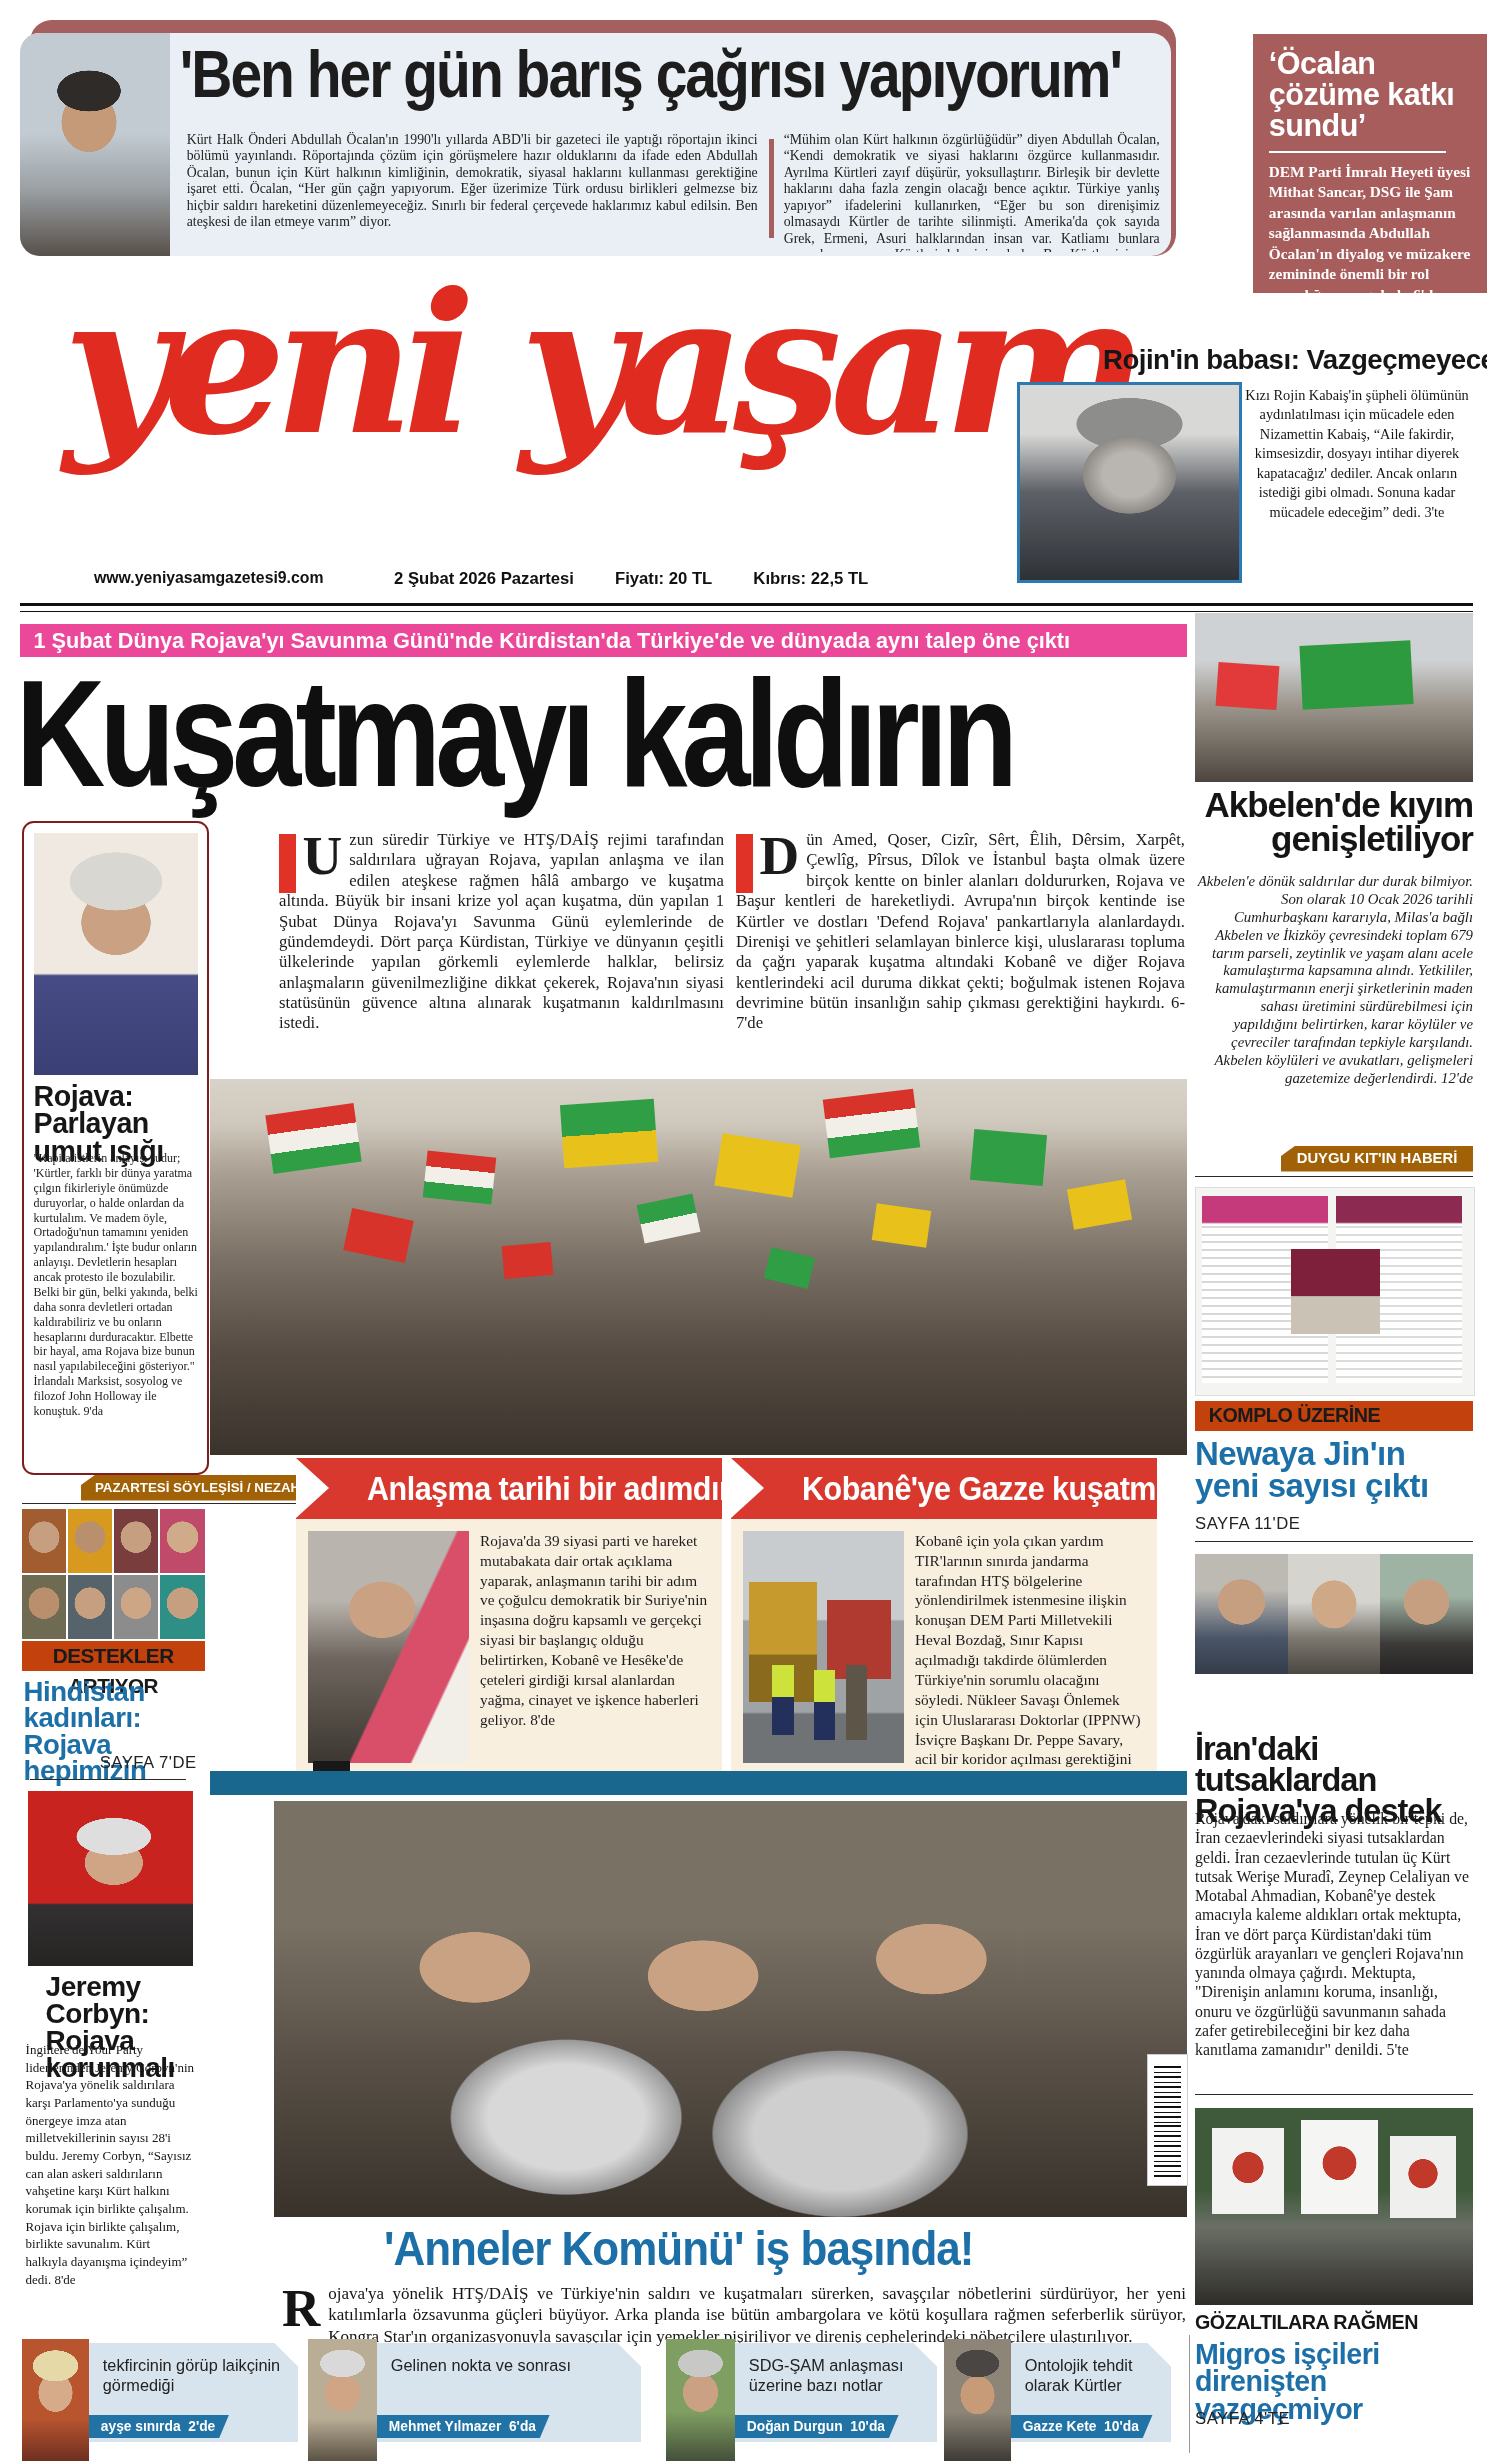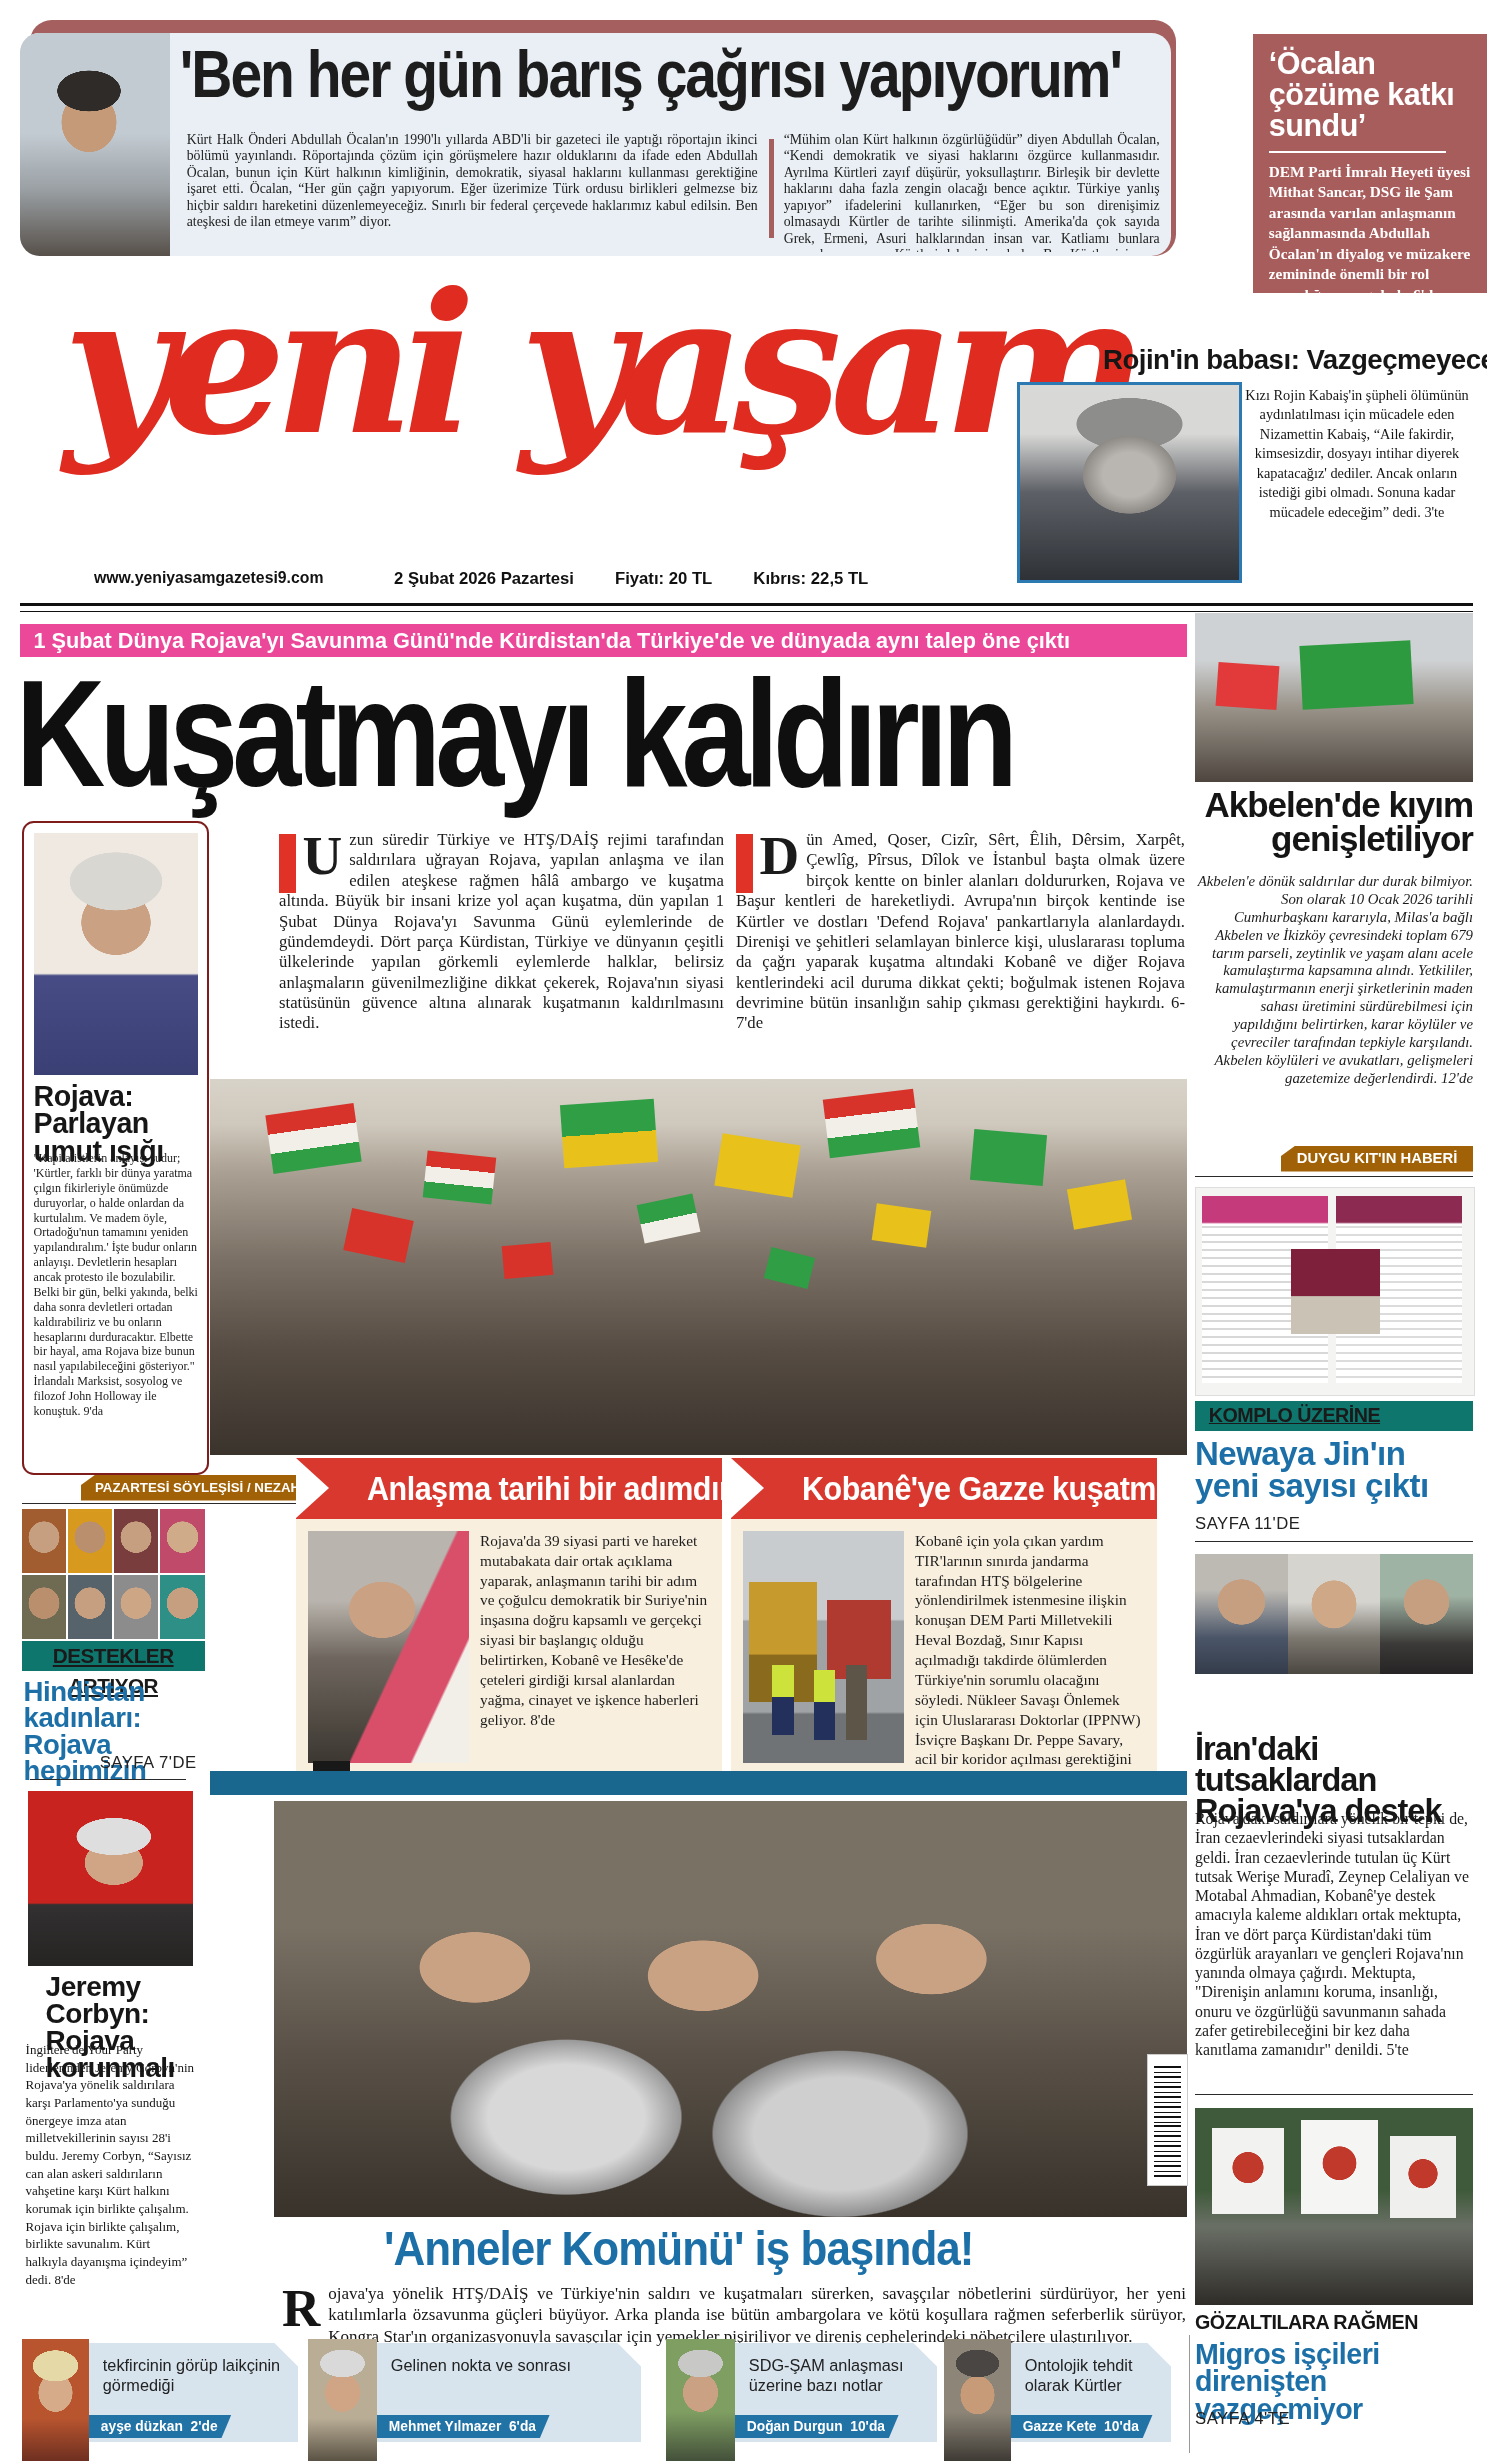--- a/index.html
+++ b/index.html
@@ -48,21 +48,21 @@
      border-top:30.5px solid transparent;border-bottom:30.5px solid transparent;border-left:33px solid #fff;}
   .creambox{background:#f8efdf;}
   .creambox .txt{font-family:"Liberation Serif",serif;font-size:15.3px;line-height:1.3;color:#1d1d1d;}
   .tealbar{background:#19678e;}
   
   .rc-title{font-size:35px;letter-spacing:-1px;}
   .rc-body-i{font-family:"Liberation Serif",serif;font-style:italic;font-size:14.8px;line-height:1.21;color:#1c1c1c;}
   .rc-body{font-family:"Liberation Serif",serif;font-size:15.8px;line-height:1.22;color:#1c1c1c;}
   .bluetag{background:#a16207;color:#fff;font-weight:700;font-size:14.8px;line-height:25.6px;text-align:center;
            clip-path:polygon(13.8px 0,100% 0,100% 100%,0 100%,0 9.9px);}
-  .grayband{background:#0f766e;color:#1a1a1a;font-weight:700;text-decoration:underline;}
+  .grayband{background:#c2410c;color:#1a1a1a;font-weight:700;}
   .pagetag{font-size:16.7px;color:#222;letter-spacing:0.5px;}
   .farsi{direction:rtl;font-family:"DejaVu Sans",sans-serif;font-weight:700;color:#e01f1f;font-size:16.7px;line-height:1.45;text-align:center;}
   
   .card{background:#fff;border:2px solid #7f1d1d;border-radius:11.8px;}
   .lc-body{font-size:12px;line-height:1.24;color:#1c1c1c;}
   .gcell{position:relative;background:#8d7a68;}
   
   .anneler-title{font-size:44px;color:#1d70a7;letter-spacing:-1px;transform:scaleY(1.08);white-space:nowrap;}
   .anneler-body{font-size:17px;line-height:1.26;color:#151515;}
   .anneler-body::first-letter{float:left;font-size:53px;line-height:0.8;font-weight:700;padding:3.9px 7.9px 0 0;}
@@ -263,21 +263,21 @@
   <div class="abs cond blue" style="left:1195px;top:2341px;width:278px;font-size:28.6px;">Migros işçileri direnişten vazgeçmiyor</div>
   <div class="abs pagetag" style="left:1195px;top:2409px;">SAYFA 4'TE</div>
 
   <div class="abs" style="left:1189px;top:2335px;width:1px;height:118px;background:#999;"></div>
 
   <div class="abs ph" style="left:21.7px;top:2339px;width:67px;height:122px;
        background:radial-gradient(ellipse 48% 18% at 50% 22%,#e6d9a8 0 70%,transparent 71%),radial-gradient(ellipse 42% 26% at 50% 44%,#d6ab89 0 60%,transparent 61%),linear-gradient(180deg,#b8552f 0 65%,#6e2f20 100%);"></div>
   <div class="abs colbox" style="left:89px;top:2343px;width:209px;height:99px;">
     <div class="t">tekfircinin görüp laikçinin görmediği</div>
     <div class="namebar">
-      <span>ayşe düzkan</span>&nbsp;&nbsp;<span>2'de</span>
+      <span>ayşe sınırda</span>&nbsp;&nbsp;<span>2'de</span>
     </div>
   </div>
 
   <div class="abs ph" style="left:308px;top:2339px;width:69px;height:122px;
        background:radial-gradient(ellipse 46% 16% at 50% 20%,#d9d9d9 0 70%,transparent 71%),radial-gradient(ellipse 42% 26% at 50% 44%,#d0a585 0 60%,transparent 61%),linear-gradient(180deg,#b9ad96 0 65%,#5a5244 100%);"></div>
   <div class="abs colbox" style="left:377px;top:2343px;width:264px;height:99px;">
     <div class="t">Gelinen nokta ve sonrası</div>
     <div class="namebar">
       <span>Mehmet Yılmazer</span>&nbsp;&nbsp;<span>6'da</span>
     </div>

